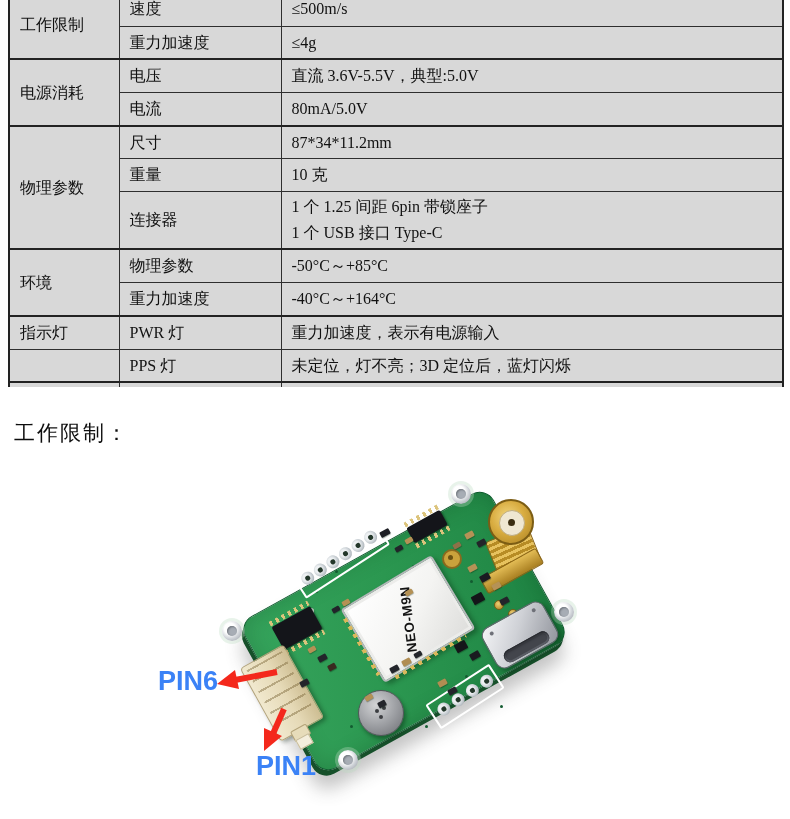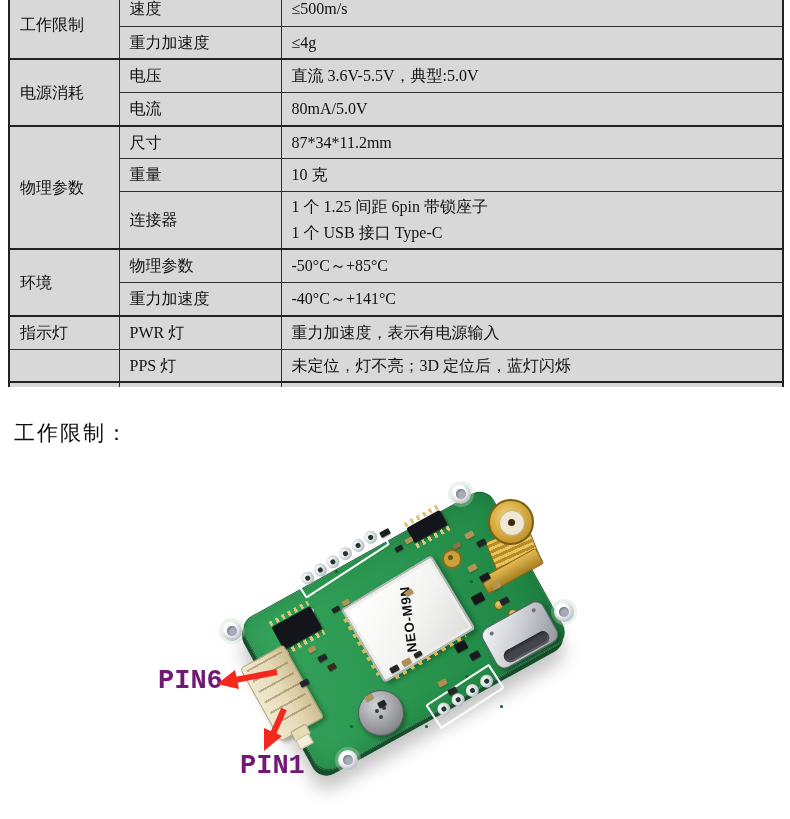--- a/index.html
+++ b/index.html
@@ -98,21 +98,21 @@
   .usbc .opening{position:absolute;left:9px;bottom:2px;width:50px;height:13px;border-radius:7px;
     background:#43454c;box-shadow:inset 0 2px 3px #1f2025, inset 0 0 0 2px #5b5e66;}
   .usbc .d1,.usbc .d2{position:absolute;top:5px;width:4px;height:4px;border-radius:50%;background:#6e7078;}
   .usbc .d1{left:8px;} .usbc .d2{right:8px;}
   
   .xtal{left:208px;top:220px;width:44px;height:44px;border-radius:50%;
     background:radial-gradient(circle at 38% 32%,#d2d3d5 0%,#a3a5a9 45%,#6b6d72 100%);
     border:1px solid #54565b;box-shadow:2px 3px 4px rgba(0,25,10,.4);}
   .xtal i{position:absolute;width:4px;height:4px;border-radius:50%;background:#3c3e42;}
   
-  .pin-label{position:absolute;color:#701a75;font-family:Liberation Mono, monospace;
+  .pin-label{position:absolute;color:#3b82f6;font-family:Liberation Sans, sans-serif;
     font-weight:700;font-size:27px;line-height:1;}
   svg.arrows{position:absolute;left:0;top:0;pointer-events:none;}
 </style>
 </head>
 <body>
 
 <div class="table-clip">
   <table class="spec">
     <colgroup>
         <col style="width:110px">
@@ -154,21 +154,21 @@
           <div>1 个 USB 接口 Type-C</div>
         </td>
       </tr>
       <tr class="sec h31">
         <td class="cat" rowspan="2">环境</td>
         <td>物理参数</td>
         <td>-50°C～+85°C</td>
       </tr>
       <tr class="h31">
         <td>重力加速度</td>
-        <td>-40°C～+141°C</td>
+        <td>-40°C～+164°C</td>
       </tr>
       <tr class="sec h31">
         <td class="cat">指示灯</td>
         <td>PWR 灯</td>
         <td>重力加速度，表示有电源输入</td>
       </tr>
       <tr class="h30">
         <td class="cat"></td>
         <td>PPS 灯</td>
         <td>未定位，灯不亮；3D 定位后，蓝灯闪烁</td>
@@ -291,20 +291,20 @@
   <div class="abs smd" style="left:255px;top:68px;width:8px;height:5px;background:#b49155;"></div>
   <div class="abs smd" style="left:305px;top:172px;width:12px;height:9px;background:#15161a;"></div>
   <div class="abs smd" style="left:320px;top:182px;width:10px;height:7px;background:#1a1b20;"></div>
   <div class="abs smd" style="left:288px;top:210px;width:9px;height:6px;background:#b08d52;"></div>
   <div class="abs smd" style="left:298px;top:218px;width:9px;height:6px;background:#23252b;"></div>
   <div class="abs smd" style="left:255px;top:120px;width:8px;height:5px;background:#b49155;"></div>
   <div class="abs smd" style="left:150px;top:210px;width:9px;height:6px;background:#23252b;"></div>
   <div class="abs smd" style="left:230px;top:60px;width:10px;height:6px;background:#1d1e24;"></div>
 
   <div class="pin-label" style="left:8px;top:198px;">PIN6</div>
-  <div class="pin-label" style="left:90px;top:283px;">PIN1</div>
+  <div class="pin-label" style="left:106px;top:283px;">PIN1</div>
   <svg class="arrows" width="540" height="349" viewBox="0 0 540 349">
     <line x1="127" y1="202" x2="85" y2="210" stroke="#f4281c" stroke-width="6"></line>
     <polygon points="67,214 85,200 89,219" fill="#f4281c"></polygon>
     <line x1="134" y1="239" x2="122" y2="266" stroke="#f4281c" stroke-width="6"></line>
     <polygon points="114,281 114,258 132,266" fill="#f4281c"></polygon>
   </svg>
 </div>
 
 </body></html>

